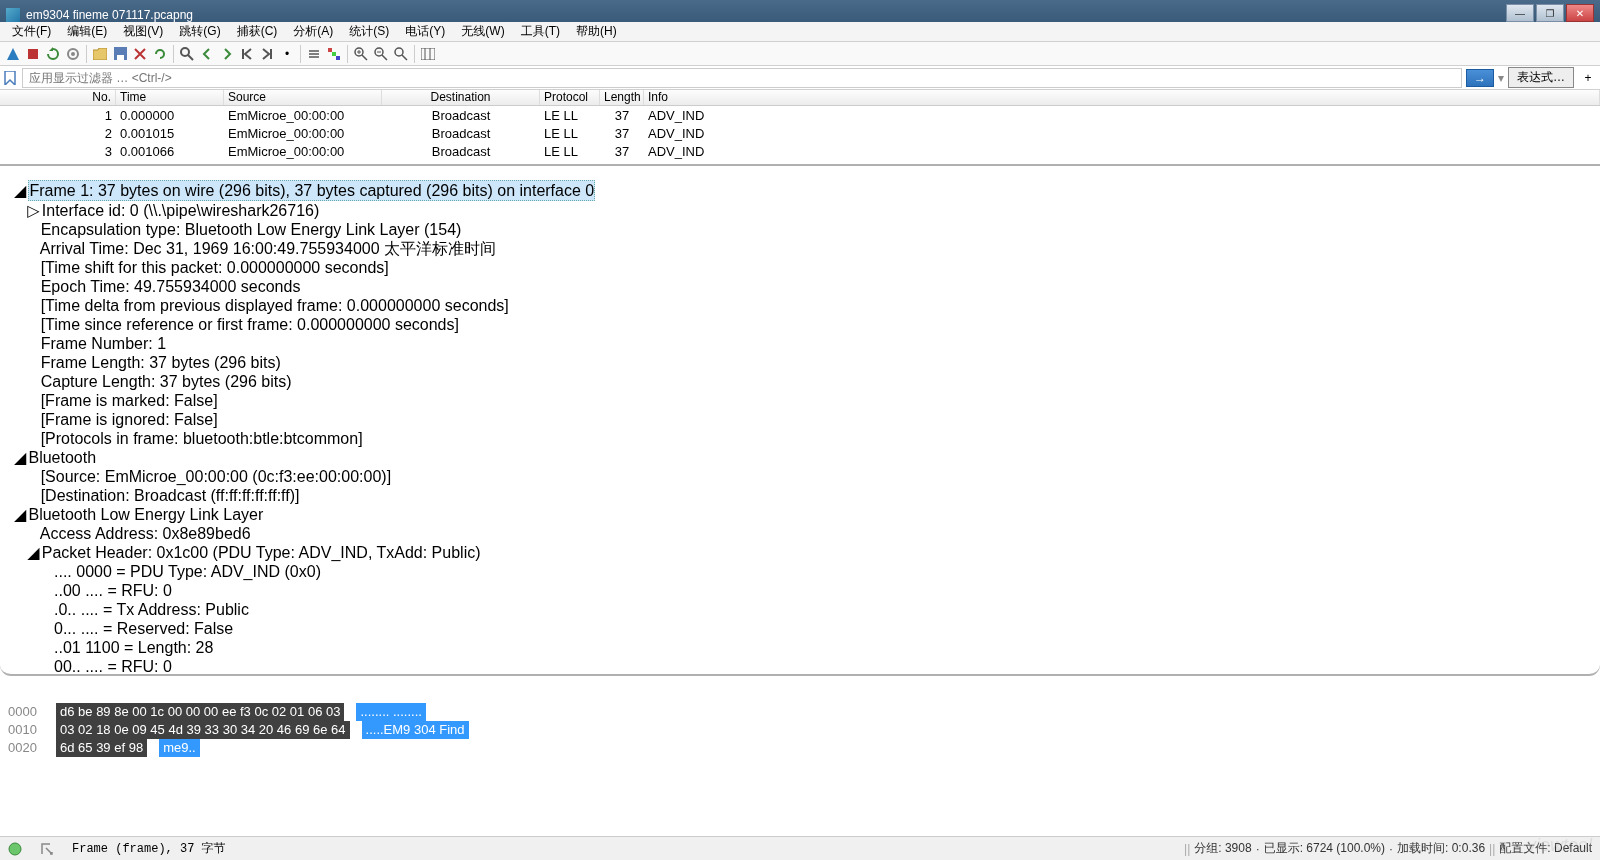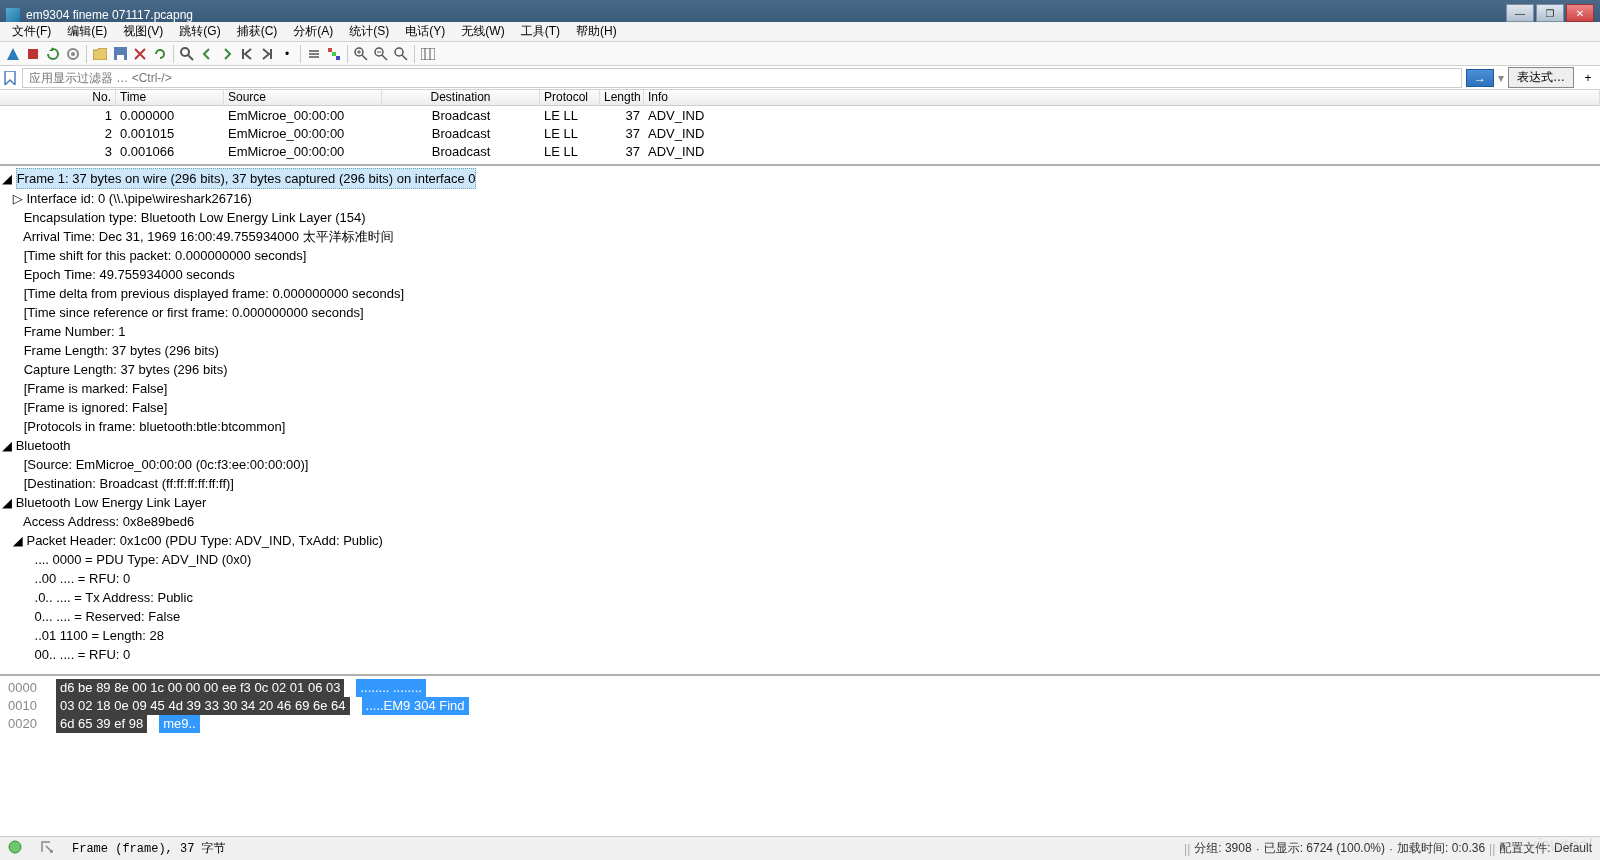--- a/index.html
+++ b/index.html
@@ -20,36 +20,36 @@
 .expr-btn { border:1px solid #888; padding:1px 8px; background:#eee; cursor:pointer; }
 .plus-btn { width:20px; text-align:center; cursor:pointer; }
 .arrow-btn { width:28px; height:18px; background:linear-gradient(#4a90d9,#2d72bb); border:1px solid #1b5ca1; display:flex; align-items:center; justify-content:center; color:#fff; }
 .packet-header { height:16px; background:linear-gradient(#fdfdfd,#ececec); border-bottom:1px solid #ccc; display:flex; font-family:"Courier New",monospace; }
 .packet-header .col { padding:0 4px; border-right:1px solid #ddd; font-size:12px; }
 .packet-list { height:60px; overflow:auto; font-family:"Courier New",monospace; border-bottom:2px solid #b0b0b0; position:relative; }
 .packet-list::-webkit-scrollbar { width:16px; }
 .packet-list::-webkit-scrollbar-thumb { background:#c2c2c2; }
 .packet-row { display:flex; height:18px; align-items:center; }
 .packet-row .cell { padding:0 4px; font-size:13px; }
-.details { height:510px; overflow:auto; font-family:"Courier New",monospace; font-size:13px; border-bottom:2px solid #b0b0b0; padding:2px; line-height:19px; }
+.details { height:510px; overflow:auto; font-family:"Courier New",monospace; font-size:16px; border-bottom:2px solid #b0b0b0; padding:14px; line-height:19px;border-radius:11px; }
 .details .tree-item { white-space:pre; }
 .tri { display:inline-block; width:10px; cursor:pointer; }
 .selected-frame { background:#cde6fa; border:1px dotted #6aa; display:inline-block; }
-.hexpane { height:85px; font-family:"Courier New",monospace; font-size:13px; background:#fff; padding:3px 8px; line-height:18px; }
+.hexpane { height:85px; font-family:"Courier New",monospace; font-size:13px; background:#fff; padding:20px 8px; line-height:18px;margin-top:7px; }
 .hexline { display:flex; }
 .hex-offset { color:#888; width:48px; }
 .hex-sel { background:#404040; color:#fff; padding:0 4px; }
 .hex-gap { width:12px; }
 .ascii-sel { background:#3399ff; color:#fff; padding:0 4px; white-space:pre; }
 .statusbar { position:absolute; bottom:0; left:0; right:0; height:24px; background:#f0f0f0; border-top:1px solid #ccc; display:flex; align-items:center; padding:0 8px; font-family:"Microsoft YaHei",monospace; font-size:12px; }
-.status-left { display:flex; gap:18px; }
+.status-left { display:flex; align-items:center; gap:18px; }
 .status-right { margin-left:auto; display:flex; align-items:center; gap:4px; color:#333; }
 .status-right .sep { color:#aaa; }
 .watermark { position:absolute; right:8px; bottom:4px; color:#b0b0b0; font-size:18px; font-style:italic; opacity:.3; pointer-events:none; }
-.col-no{width:116px;text-align:right;} .col-time{width:108px;} .col-src{width:158px;} .col-dst{width:158px;text-align:center;} .col-proto{width:60px;} .col-len{width:44px;text-align:right;} .col-info{flex:1;}
+.col-no{width:116px;text-align:right;} .col-time{width:108px;} .col-src{width:158px;} .col-dst{width:158px;text-align:center;} .col-proto{width:60px;} .col-len{width:44px;text-align:center;} .col-info{flex:1;}
 svg{display:block}
 </style>
 </head>
 <body>
 
 <div class="titlebar">
   <span class="icon"></span>
   <span>em9304 fineme 071117.pcapng</span>
   <div class="win-btns">
     <div class="win-btn">—</div>

